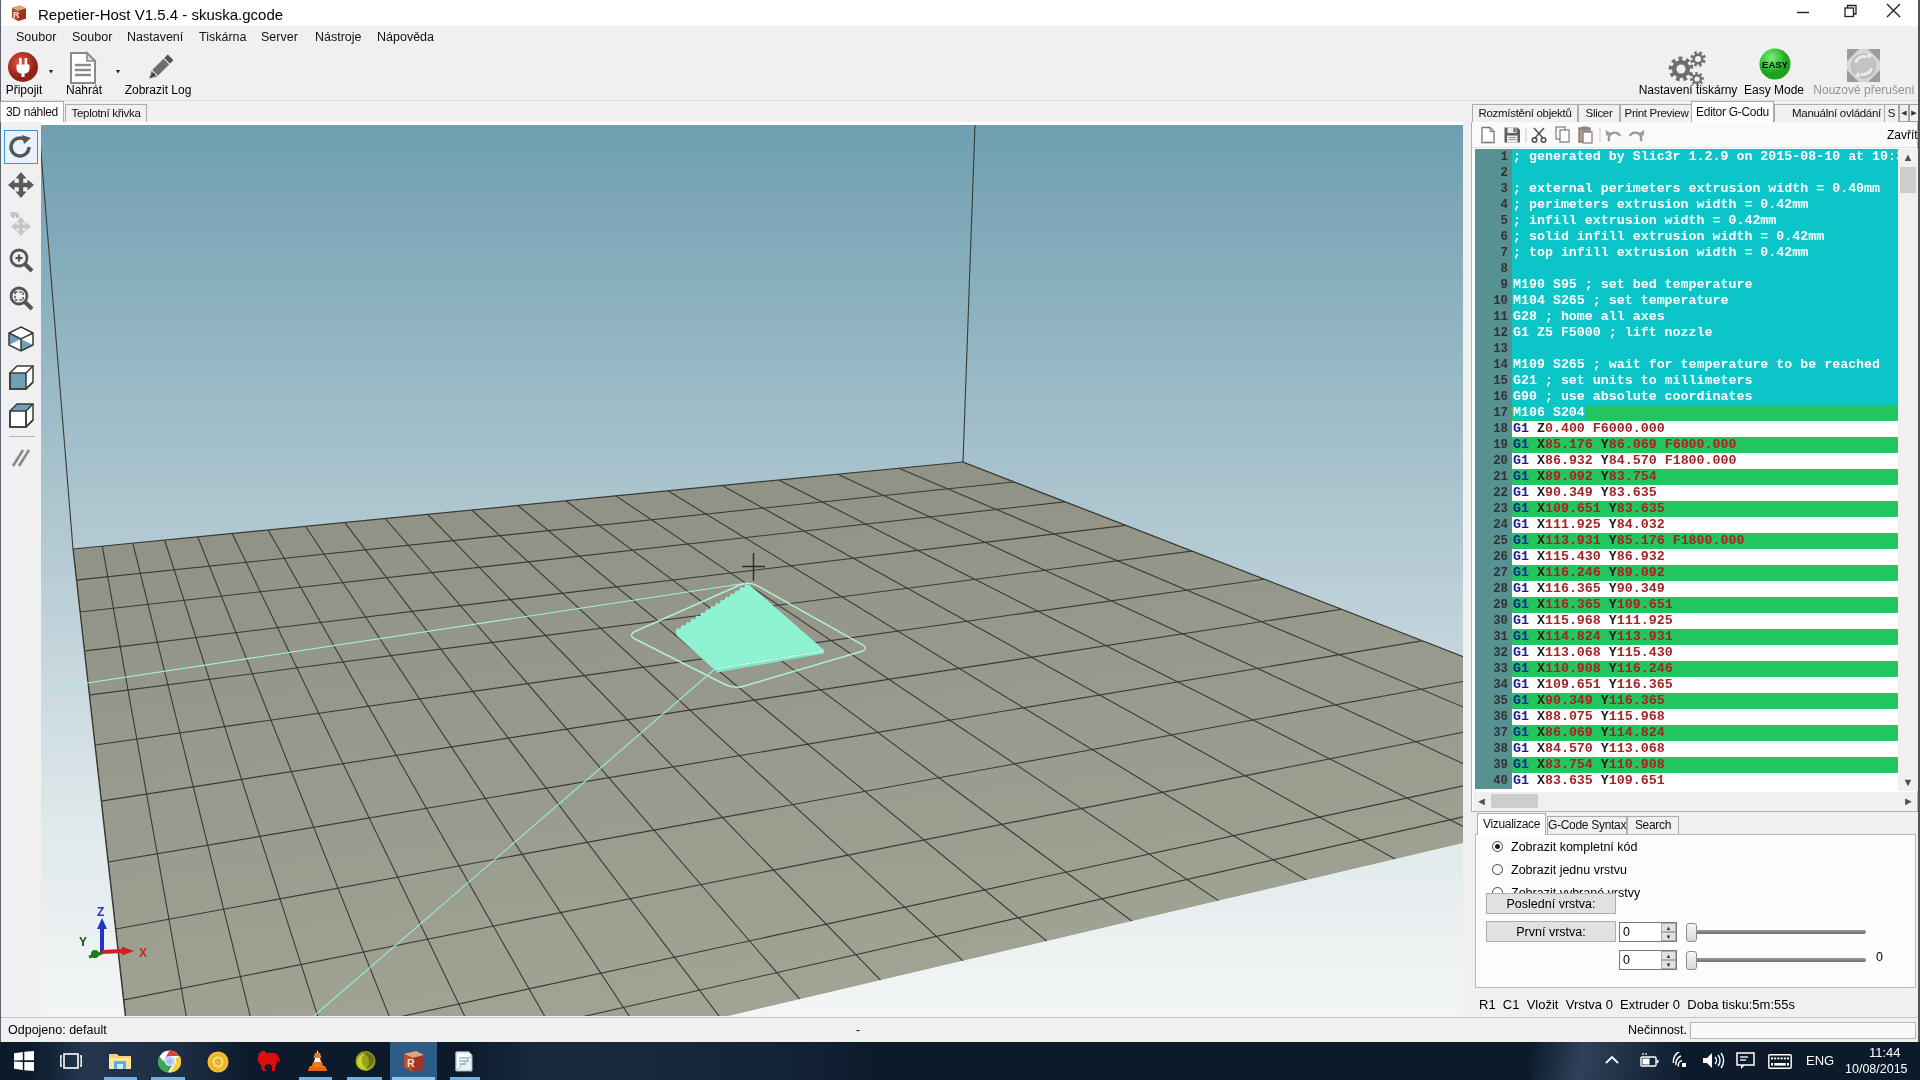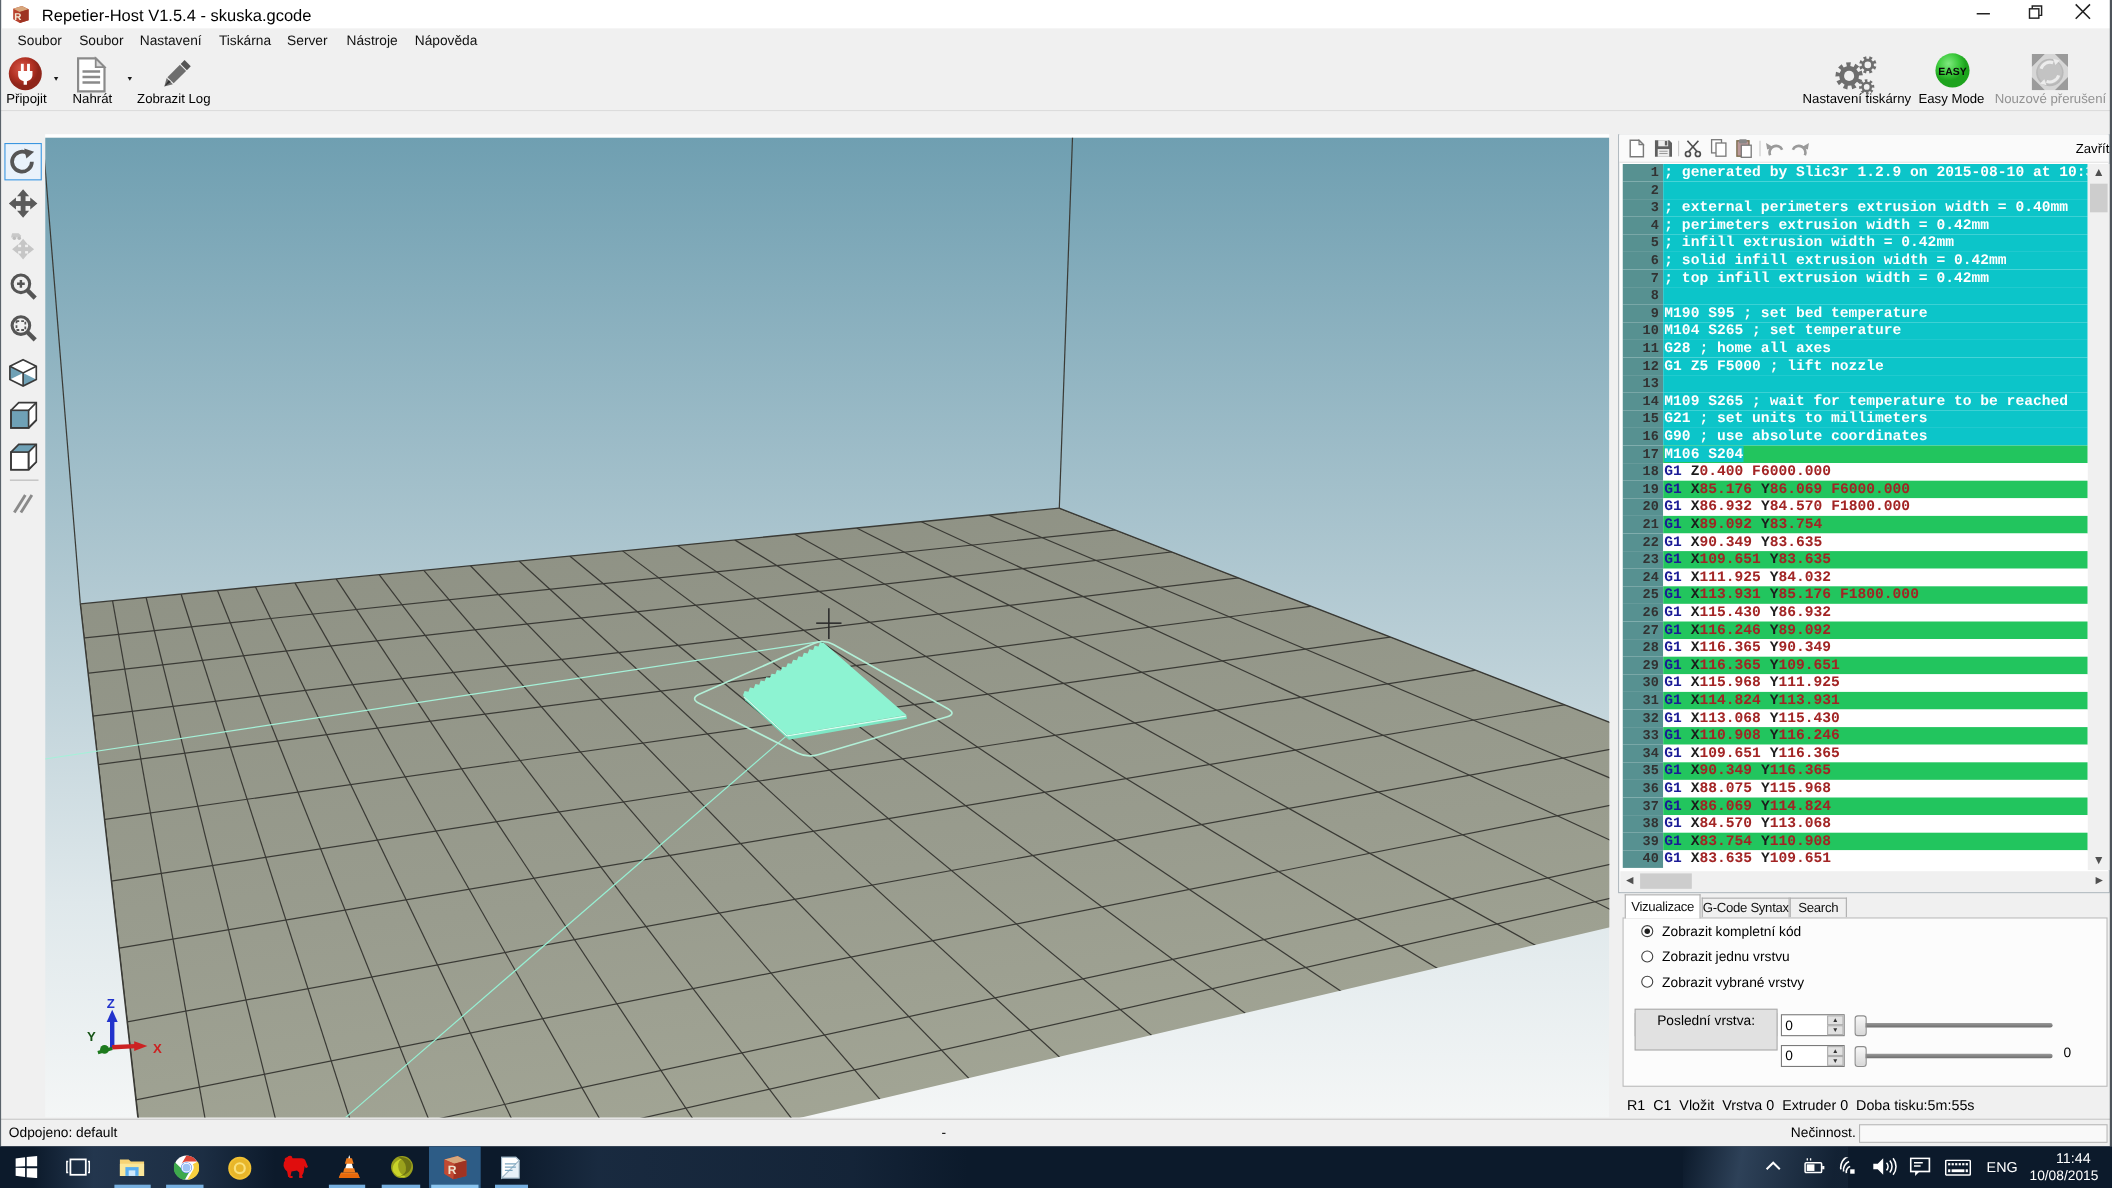--- a/index.html
+++ b/index.html
@@ -156,20 +156,32 @@
     <g fill="none" stroke="#ececec" stroke-width="2.8">
       <path d="M8.5 13.5 a8.5 8.5 0 0 1 11 -5.5"></path>
           <path d="M24.5 19.5 a8.5 8.5 0 0 1 -11 5.5"></path>
     </g>
     <path d="M19.5 4.5 l6 1.5 -4 4 z" fill="#ececec"></path>
         <path d="M13.5 28.5 l-6 -1.5 4 -4 z" fill="#ececec"></path>
   </svg>
   <div class="tbl gray" style="left:1864px">Nouzové přerušení</div>
 </div>
 
+<div id="tabstrip">
+  <div class="tab on" style="left:0px;width:64px">3D náhled</div>
+  <div class="tab" style="left:65px;width:82px">Teplotní křivka</div>
+  <div class="tab" style="left:1472px;width:106px">Rozmístění objektů</div>
+  <div class="tab" style="left:1578px;width:42px">Slicer</div>
+  <div class="tab" style="left:1620px;width:73px">Print Preview</div>
+  <div class="tab on" style="left:1691px;width:83px">Editor G-Codu</div>
+  <div class="tab" style="left:1774px;width:125px">Manuální ovládání</div>
+  <div class="tab" style="left:1884px;width:15px">S</div>
+  <div class="abs" style="left:1899px;top:3px;width:10px;height:18px;background:#f0f0f0;border:1px solid #a0a0a0;font-size:7px;text-align:center;line-height:16px;color:#333">◀</div>
+  <div class="abs" style="left:1909px;top:3px;width:10px;height:18px;background:#f0f0f0;border:1px solid #a0a0a0;font-size:7px;text-align:center;line-height:16px;color:#333">▶</div>
+</div>
 
 <div id="left3d">
  <div class="abs" style="left:40px;top:0;width:1422px;height:3px;background:#fff"></div>
  <svg id="scene" width="1422" height="891" viewBox="40 125 1422 891">
   <defs>
     <linearGradient id="sky" x1="0" y1="0" x2="0" y2="1">
       <stop offset="0" stop-color="#6f9fb1"></stop>
             <stop offset="0.45" stop-color="#b0c8d1"></stop>
       <stop offset="0.78" stop-color="#dfe8eb"></stop>
             <stop offset="1" stop-color="#f4f6f6"></stop>
@@ -560,21 +572,21 @@
 
 <div class="wbtn" style="left:1486px;top:921px;width:130px;height:21px;line-height:20px">První vrstva:</div>
 <div class="spin" style="left:1619px;top:922px;width:58px;height:20px;line-height:18px">0</div>
 <div class="abs" style="left:1661px;top:923px;width:15px;height:18px">
   <div style="position:absolute;top:0;width:15px;height:9px;background:#e1e1e1;border:1px solid #adadad;font-size:6px;text-align:center;line-height:8px;color:#333">▲</div>
   <div style="position:absolute;top:9px;width:15px;height:9px;background:#e1e1e1;border:1px solid #adadad;font-size:6px;text-align:center;line-height:8px;color:#333">▼</div>
 </div>
 <div class="slider-track" style="left:1690px;top:930px;width:176px"></div>
 <div class="slider-thumb" style="left:1686px;top:923px"></div>
 
-<div class="wbtn" style="left:1486px;top:917px;width:130px;height:38px;line-height:20px">Poslední vrstva:</div>
+<div class="wbtn" style="left:1486px;top:893px;width:130px;height:21px;line-height:20px">Poslední vrstva:</div>
 <div class="spin" style="left:1619px;top:950px;width:58px;height:20px;line-height:18px">0</div>
 <div class="abs" style="left:1661px;top:951px;width:15px;height:18px">
   <div style="position:absolute;top:0;width:15px;height:9px;background:#e1e1e1;border:1px solid #adadad;font-size:6px;text-align:center;line-height:8px;color:#333">▲</div>
   <div style="position:absolute;top:9px;width:15px;height:9px;background:#e1e1e1;border:1px solid #adadad;font-size:6px;text-align:center;line-height:8px;color:#333">▼</div>
 </div>
 <div class="slider-track" style="left:1690px;top:958px;width:176px"></div>
 <div class="slider-thumb" style="left:1686px;top:951px"></div>
 <div class="rlabel" style="left:1876px;top:950px">0</div>
 
 <div id="rstatus">R1&nbsp; C1&nbsp; Vložit&nbsp; Vrstva 0&nbsp; Extruder 0&nbsp; Doba tisku:5m:55s</div>

